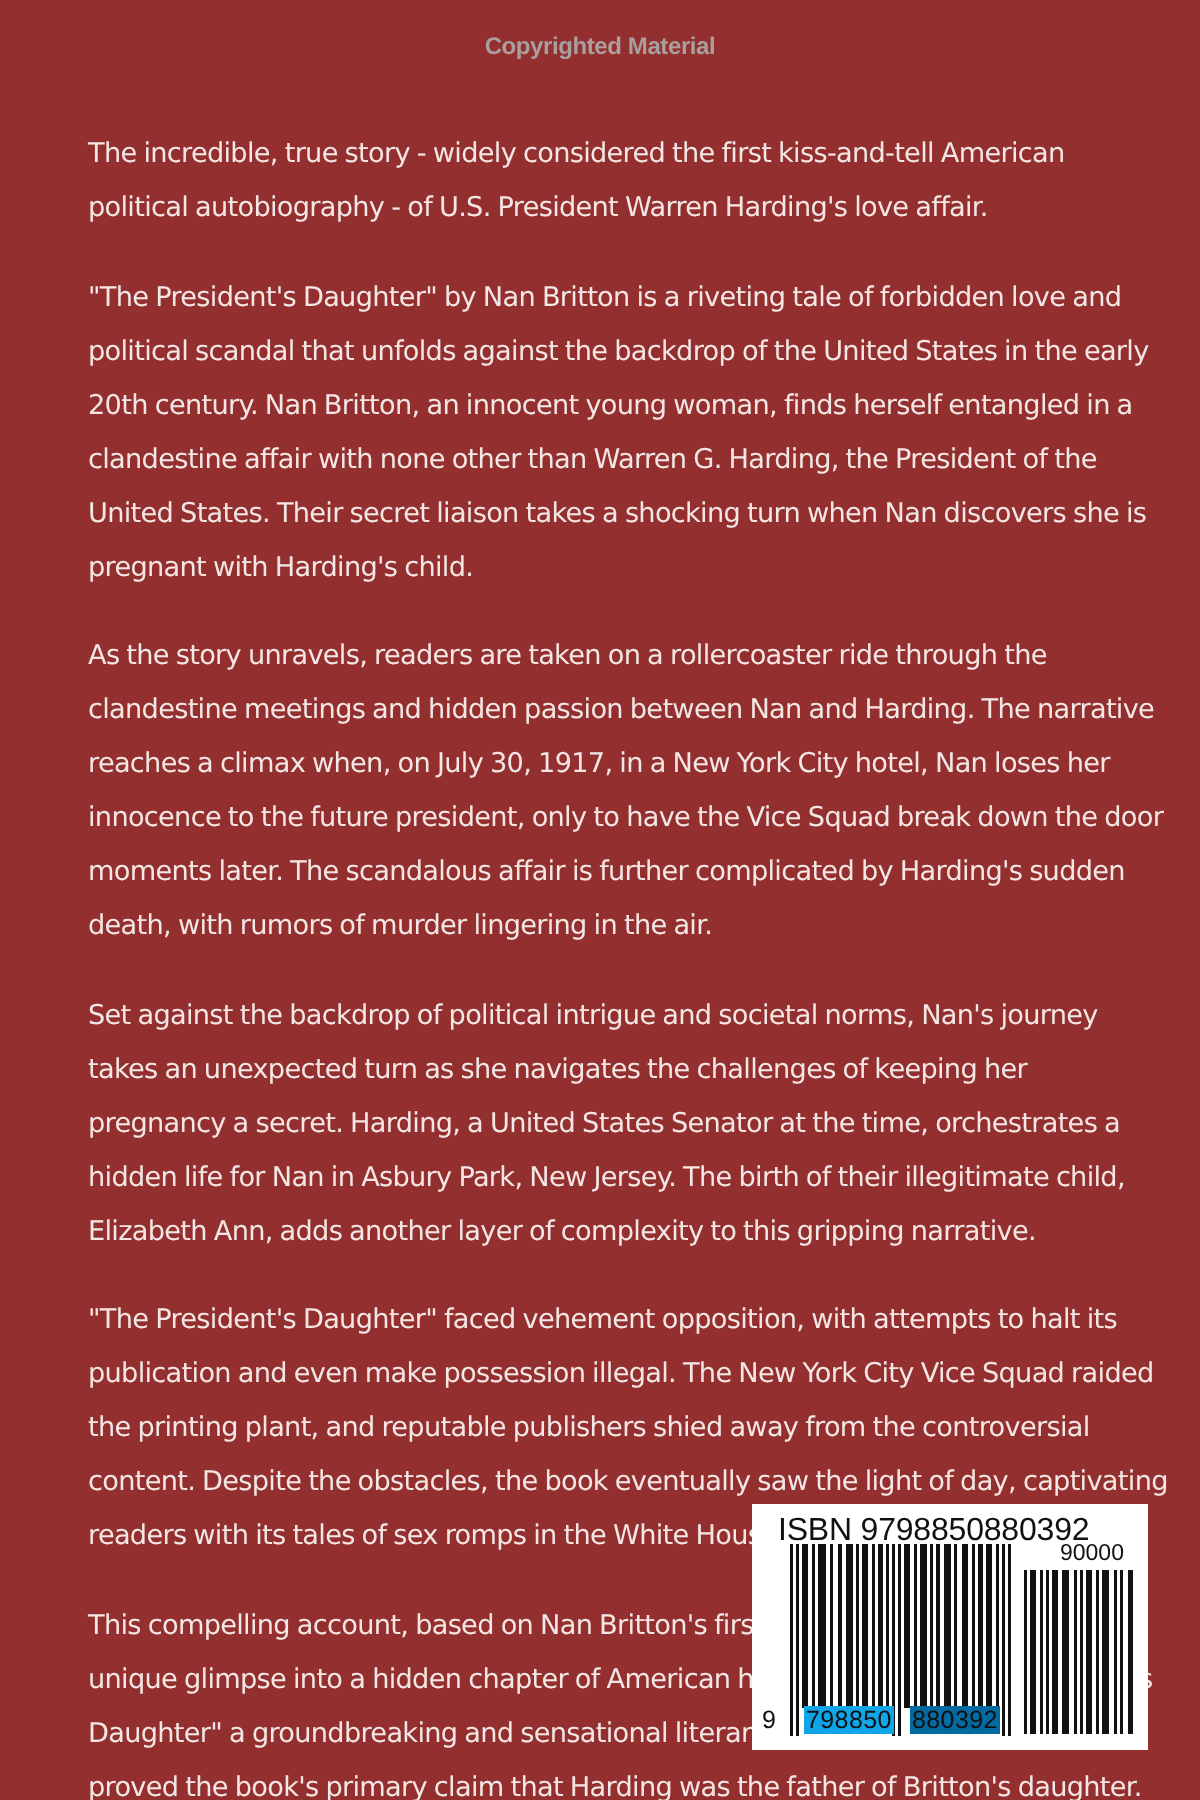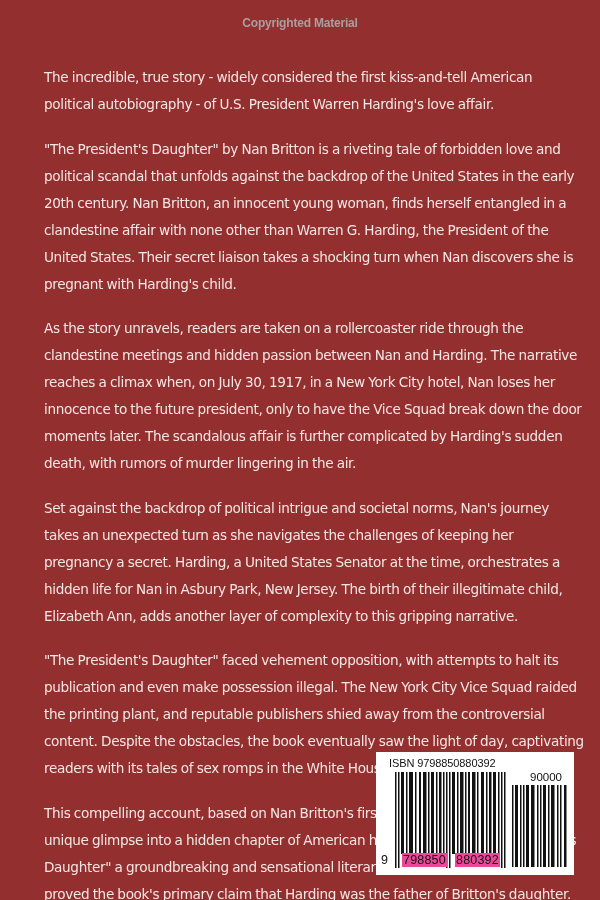--- a/index.html
+++ b/index.html
@@ -49,21 +49,21 @@
       top: 752px;
       width: 198px;
       height: 123px;
       background: #ffffff;
     }
     .isbn-label {
       position: absolute;
       left: 13px;
       top: 5px;
       font-family: "Liberation Sans", sans-serif;
-      font-size: 11px;
+      font-size: 16px;
       color: #111;
       letter-spacing: -0.1px;
     }
     .price-label {
       position: absolute;
       left: 154px;
       top: 19px;
       font-family: "Liberation Sans", sans-serif;
       font-size: 11.5px;
       color: #111;
@@ -91,32 +91,32 @@
       color: #111;
       background: #fff;
     }
     .digits-left {
       position: absolute;
       left: 26px;
       top: 101px;
       font-family: "Liberation Sans", sans-serif;
       font-size: 12.5px;
       color: #111;
-      background: #ec4899;
+      background: #0ea5e9;
       padding: 0 1px;
       letter-spacing: 0.2px;
     }
     .digits-right {
       position: absolute;
       left: 79px;
       top: 101px;
       font-family: "Liberation Sans", sans-serif;
       font-size: 12.5px;
       color: #111;
-      background: #ec4899;
+      background: #0369a1;
       padding: 0 1px;
       letter-spacing: 0.2px;
     }
   </style>
 </head>
 <body>
 
 <div class="page">
 
   <div class="copyright">Copyrighted Material</div>

